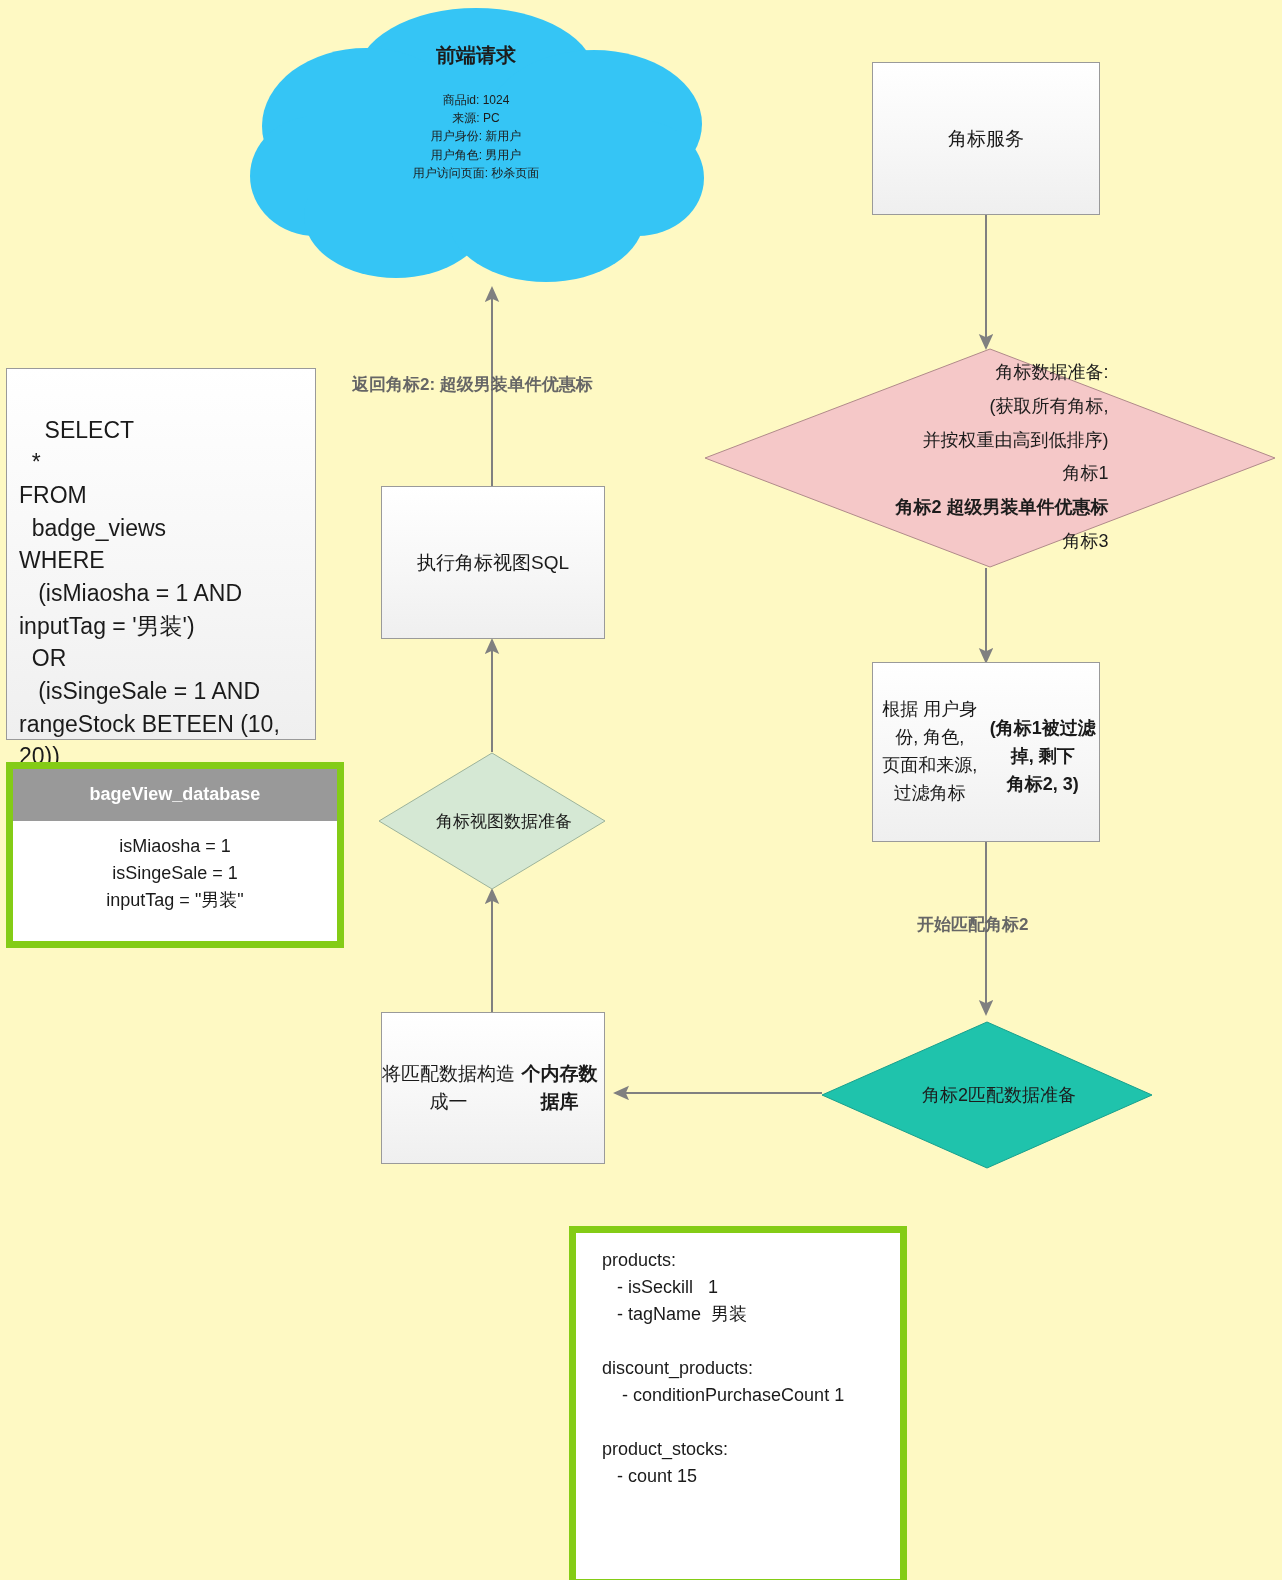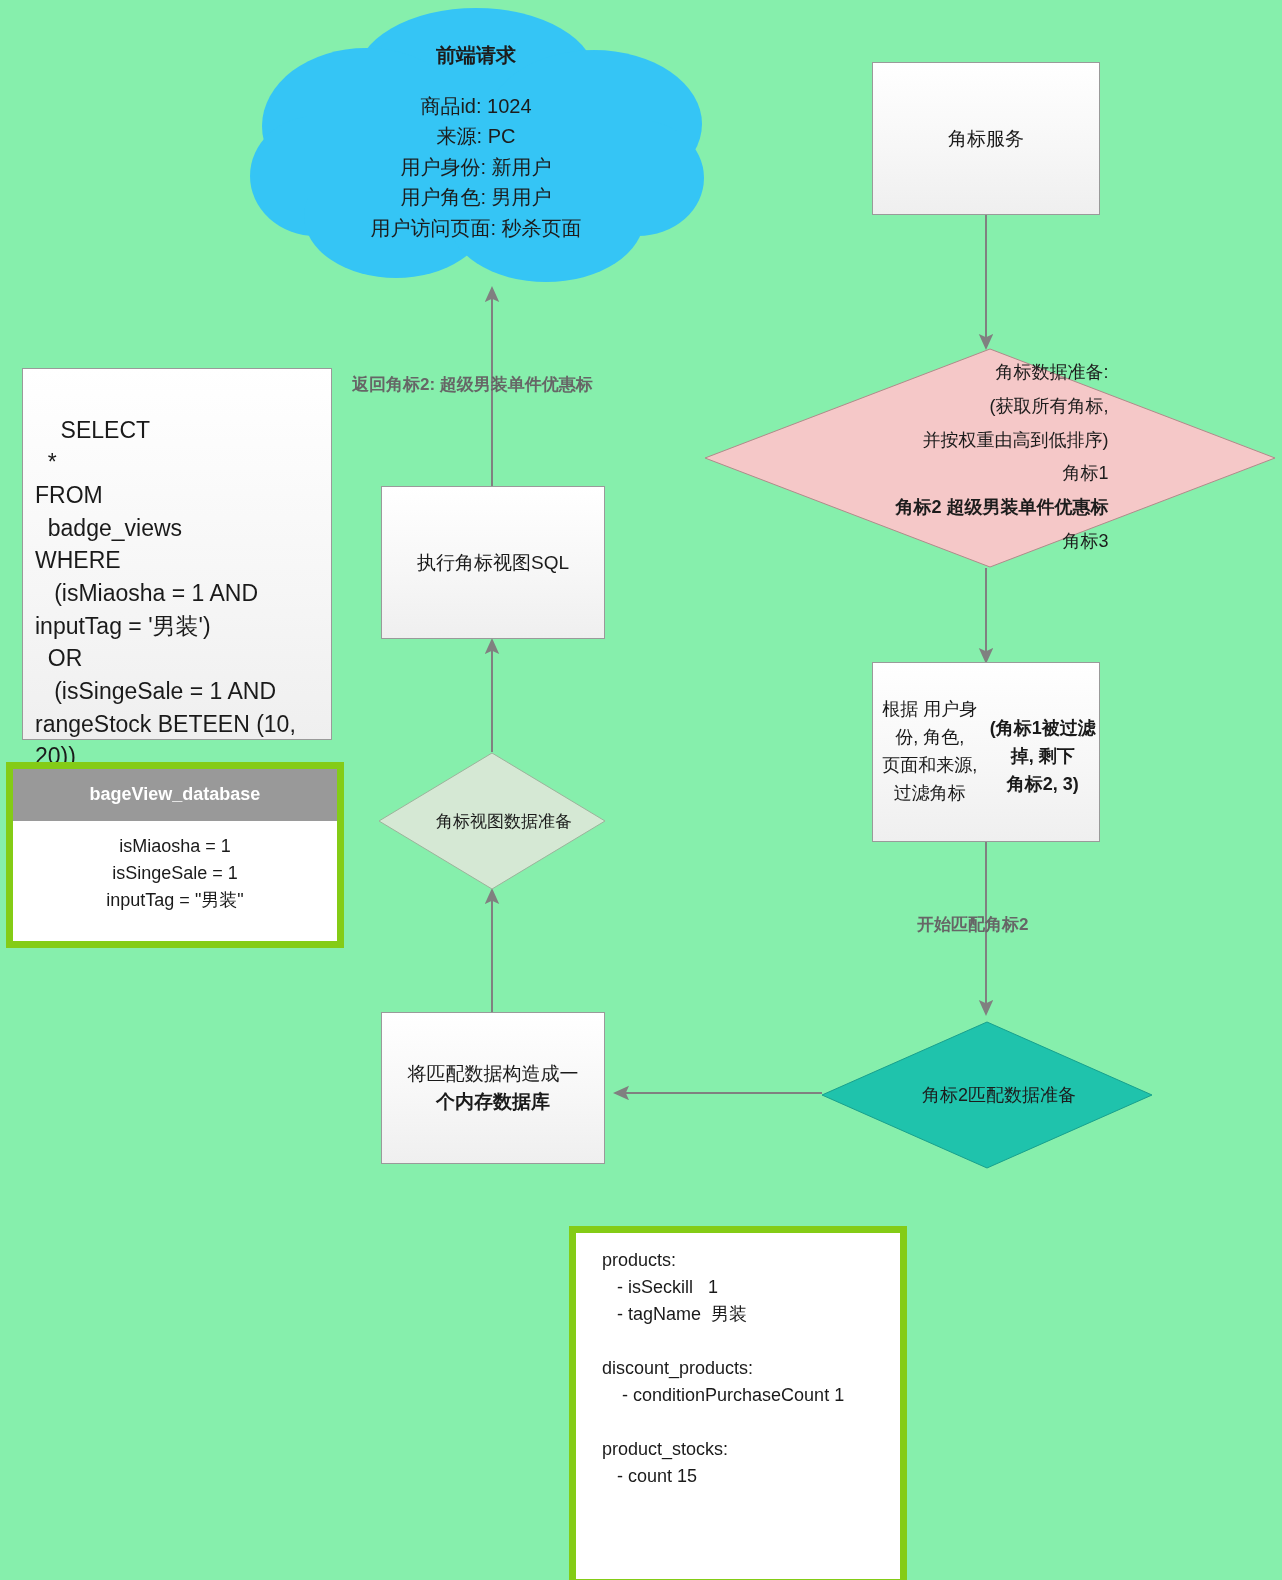--- a/index.html
+++ b/index.html
@@ -7,21 +7,21 @@
     padding: 0;
     background: #000000;
   }
   body {
     font-family: "Liberation Sans", "DejaVu Sans", sans-serif;
   }
   #canvas {
     position: relative;
     width: 1282px;
     height: 1580px;
-    background: #86efac;
+    background: #fef9c3;
     overflow: hidden;
   }
   .node {
     position: absolute;
     box-sizing: border-box;
   }
   
   .proc {
     background: linear-gradient(180deg, #ffffff 0%, #f7f7f7 55%, #efefef 100%);
     border: 1px solid #9a9a9a;
@@ -53,21 +53,21 @@
     text-align: center;
     color: #1c1c1c;
     pointer-events: none;
   }
   .cloud-title {
     font-weight: bold;
     font-size: 20px;
     margin-top: 36px;
   }
   .cloud-line {
-    font-size: 20px;
+    font-size: 12px;
     line-height: 1.52;
   }
   .cloud-lines { margin-top: 22px; }
 
   
   .diamond-wrap { position: absolute; }
   .diamond-wrap svg { display: block; }
   .diamond-text {
     position: absolute;
     left: 12px; top: 0; width: 100%; height: 100%;
@@ -110,21 +110,20 @@
   .sqlnote {
     position: absolute;
     background: linear-gradient(180deg, #ffffff 0%, #f6f6f6 60%, #efefef 100%);
     border: 1px solid #9a9a9a;
     color: #1a1a1a;
     font-size: 23px;
     line-height: 1.42;
     padding: 12px 10px 10px 12px;
     white-space: pre-wrap;
     box-sizing: border-box;
-    margin-left: 16px;
   }
 
   
   .edge-label {
     position: absolute;
     color: #666666;
     font-weight: bold;
     font-size: 17px;
     white-space: nowrap;
   }
@@ -237,21 +236,21 @@
 
   <div class="diamond-wrap" style="left:378px; top:752px; width:228px; height:138px;">
     <svg width="228" height="138" viewBox="0 0 228 138">
       <polygon points="114,1 227,69 114,137 1,69" fill="#d5e8d4" stroke="#9cb39b" stroke-width="1"></polygon>
     </svg>
     <div class="diamond-text">
       <span style="font-size:17px; color:#1c1c1c;">角标视图数据准备</span>
     </div>
   </div>
 
-  <div class="node proc" style="left:381px; top:1012px; width:224px; height:152px; flex-direction:column;">
+  <div class="node proc" style="left:381px; top:1012px; width:224px; height:152px; flex-direction:row;">
     <div style="font-size:19px; line-height:1.5;">将匹配数据构造成一</div>
     <div class="b" style="font-size:19px; line-height:1.5;">个内存数据库</div>
   </div>
 
   <div class="sqlnote" style="left:6px; top:368px; width:310px; height:372px;">
     <span>SELECT
   *
 FROM
   badge_views
 WHERE

